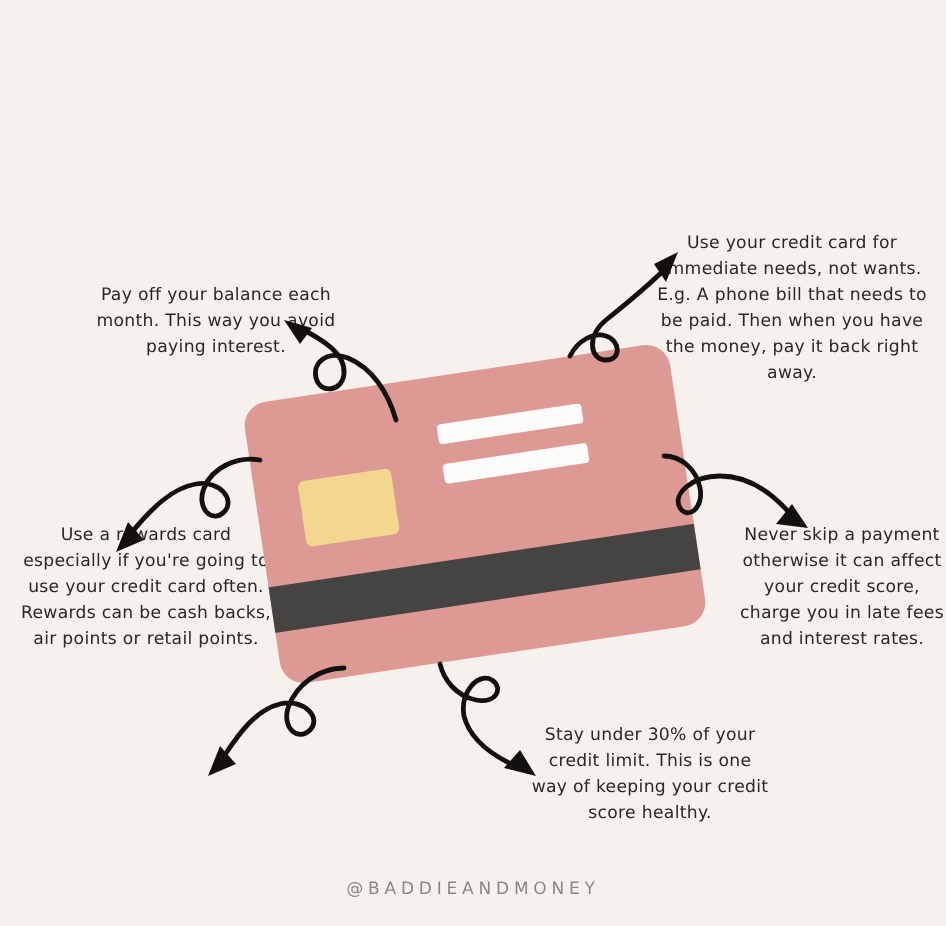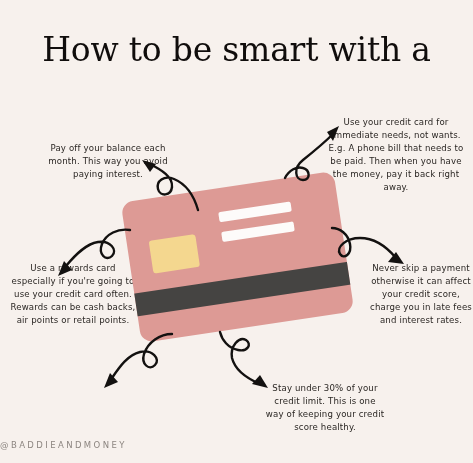--- a/index.html
+++ b/index.html
@@ -46,21 +46,21 @@
     font-size: 8.6px;
     line-height: 1.52;
     color: #2b2724;
     letter-spacing: 0.15px;
     font-weight: 500;
   }
   .tip-1 { left: 40px;  top: 142px; width: 136px; }
   .tip-2 { left: 322px; top: 116px; width: 148px; }
   .tip-3 { left: 8px;   top: 262px; width: 130px; }
   .tip-4 { left: 366px; top: 262px; width: 110px; }
-  .tip-5 { left: 265px; top: 362px; width: 120px; margin-top: 20px; }
+  .tip-5 { left: 265px; top: 362px; width: 120px; }
   .tip-6 { left: 46px;  top: 388px; width: 132px; }
 
   
   .card-wrap {
     position: absolute;
     left: 130px;
     top: 186px;
     width: 215px;
     height: 142px;
     transform: rotate(-8.5deg);
@@ -112,34 +112,34 @@
   .arrow-4 { left: 330px; top: 214px; }
   .arrow-5 { left: 100px; top: 330px; }
   .arrow-6 { left: 216px; top: 330px; }
 
   
   .handle {
     position: absolute;
     left: 0;
     top: 440px;
     width: 473px;
+    text-align: center;
     font-family: "DejaVu Sans", "Liberation Sans", sans-serif;
     font-size: 8.5px;
     letter-spacing: 2.4px;
     color: #8d8681;
     font-weight: 400;
   }
 </style>
 </head>
 <body>
 
 <div id="canvas">
 
   <div class="title">
-    <span class="title-line">How to be smart with a</span>
   </div>
 
   <div class="tip tip-1">Pay off your balance each month. This way you avoid paying interest.</div>
 
   <div class="tip tip-2">Use your credit card for immediate needs, not wants. E.g. A phone bill that needs to be paid. Then when you have the money, pay it back right away.</div>
 
   <div class="tip tip-3">Use a rewards card especially if you're going to use your credit card often. Rewards can be cash backs, air points or retail points.</div>
 
   <div class="tip tip-4">Never skip a payment otherwise it can affect your credit score, charge you in late fees and interest rates.</div>
 

